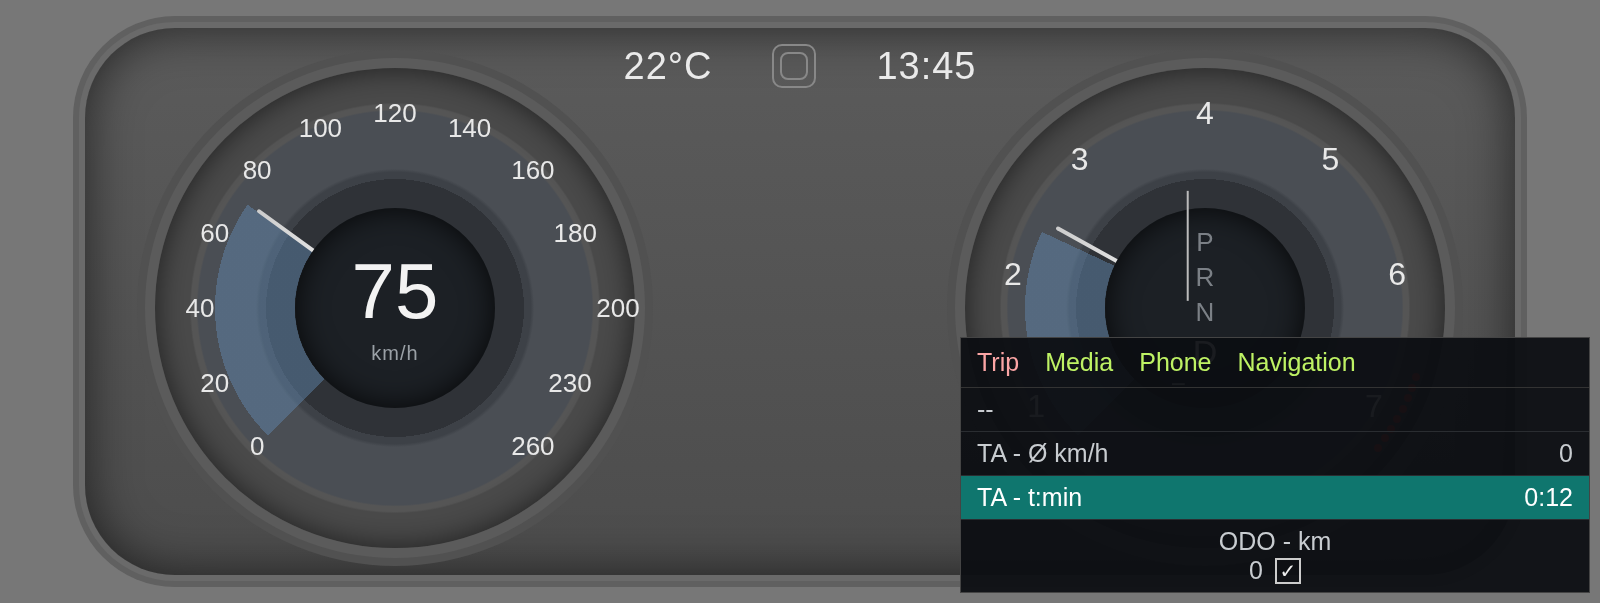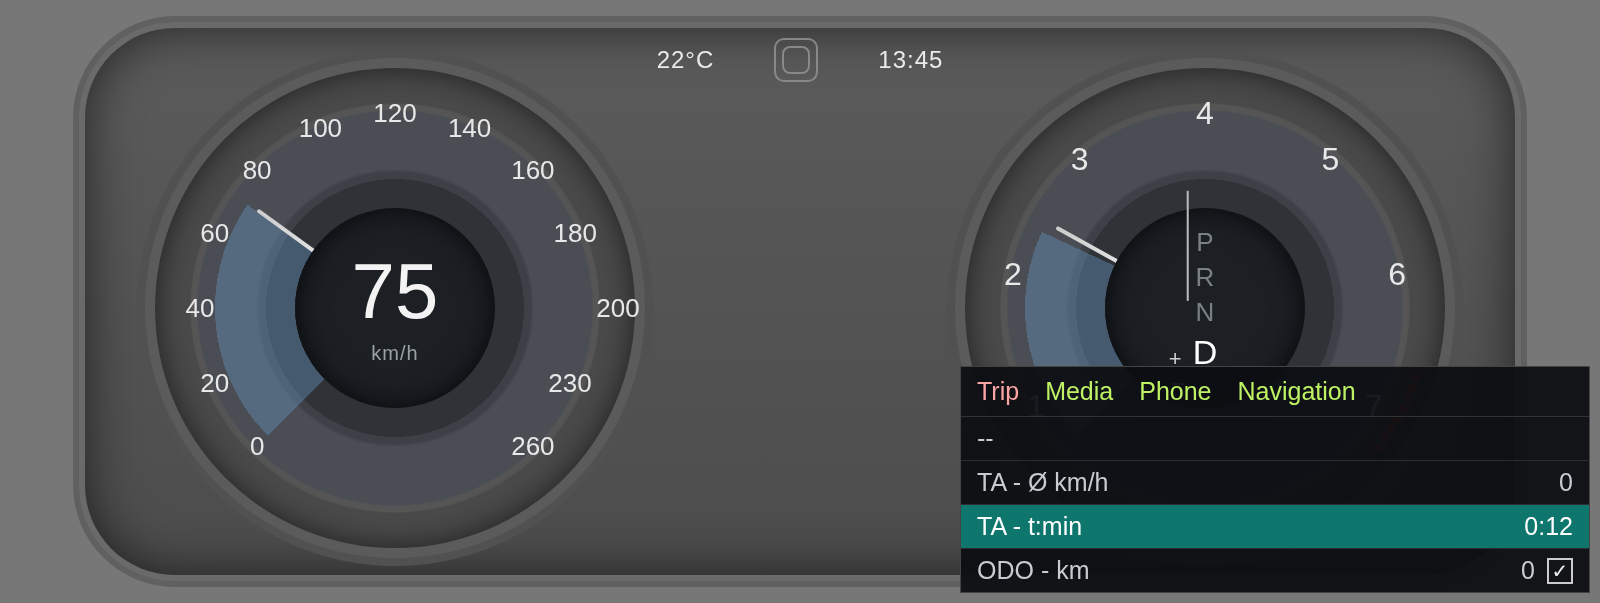--- a/index.html
+++ b/index.html
@@ -18,22 +18,22 @@
     width:1430px; height:547px;
     background:linear-gradient(#5b5b5b,#4c4c4c);
     border-radius:90px;
     box-shadow:inset 0 0 50px rgba(0,0,0,0.6),0 0 0 6px #6a6a6a,0 0 0 12px #606060;
   }
   
   .status{
     position:absolute;
     left:50%;top:4px;transform:translateX(-50%);
     width:540px;height:56px;
-    display:flex;align-items:center;justify-content:center;gap:60px;
-    color:#eaeaea;font-size:24px;letter-spacing:1px;
+    display:flex;align-items:flex-end;justify-content:center;gap:60px;
+    color:#eaeaea;font-size:38px;letter-spacing:1px;
   }
   .logo{
     width:44px;height:44px;border:2px solid #888;border-radius:10px;
     position:relative;
   }
   .logo::before{
     content:"";position:absolute;inset:6px;border:2px solid #888;border-radius:8px;
   }
   
   .gauge{
@@ -125,21 +125,21 @@
     display:flex;gap:26px;padding:10px 16px;border-bottom:1px solid #333;
   }
   .tabs span{color:#bef264;cursor:pointer;}
   .tabs span.active{color:#fca5a5;font-weight:500;}
   .row{
     display:flex;justify-content:space-between;align-items:center;
     padding:7px 16px;border-bottom:1px solid #2a2d31;
     color:#c8ccd0;
   }
   .row.sel{background:#0f766e;color:#fff;}
-  .row:last-child{border-bottom:none;}
+  .row:last-child{border-bottom:none;flex-direction:column;}
   .chk{
     display:inline-flex;width:26px;height:26px;border:2px solid #ccc;
     align-items:center;justify-content:center;margin-left:12px;
     font-size:20px;color:#eee;
   }
   .rval{display:flex;align-items:center;}
 </style>
 </head>
 <body>
 

